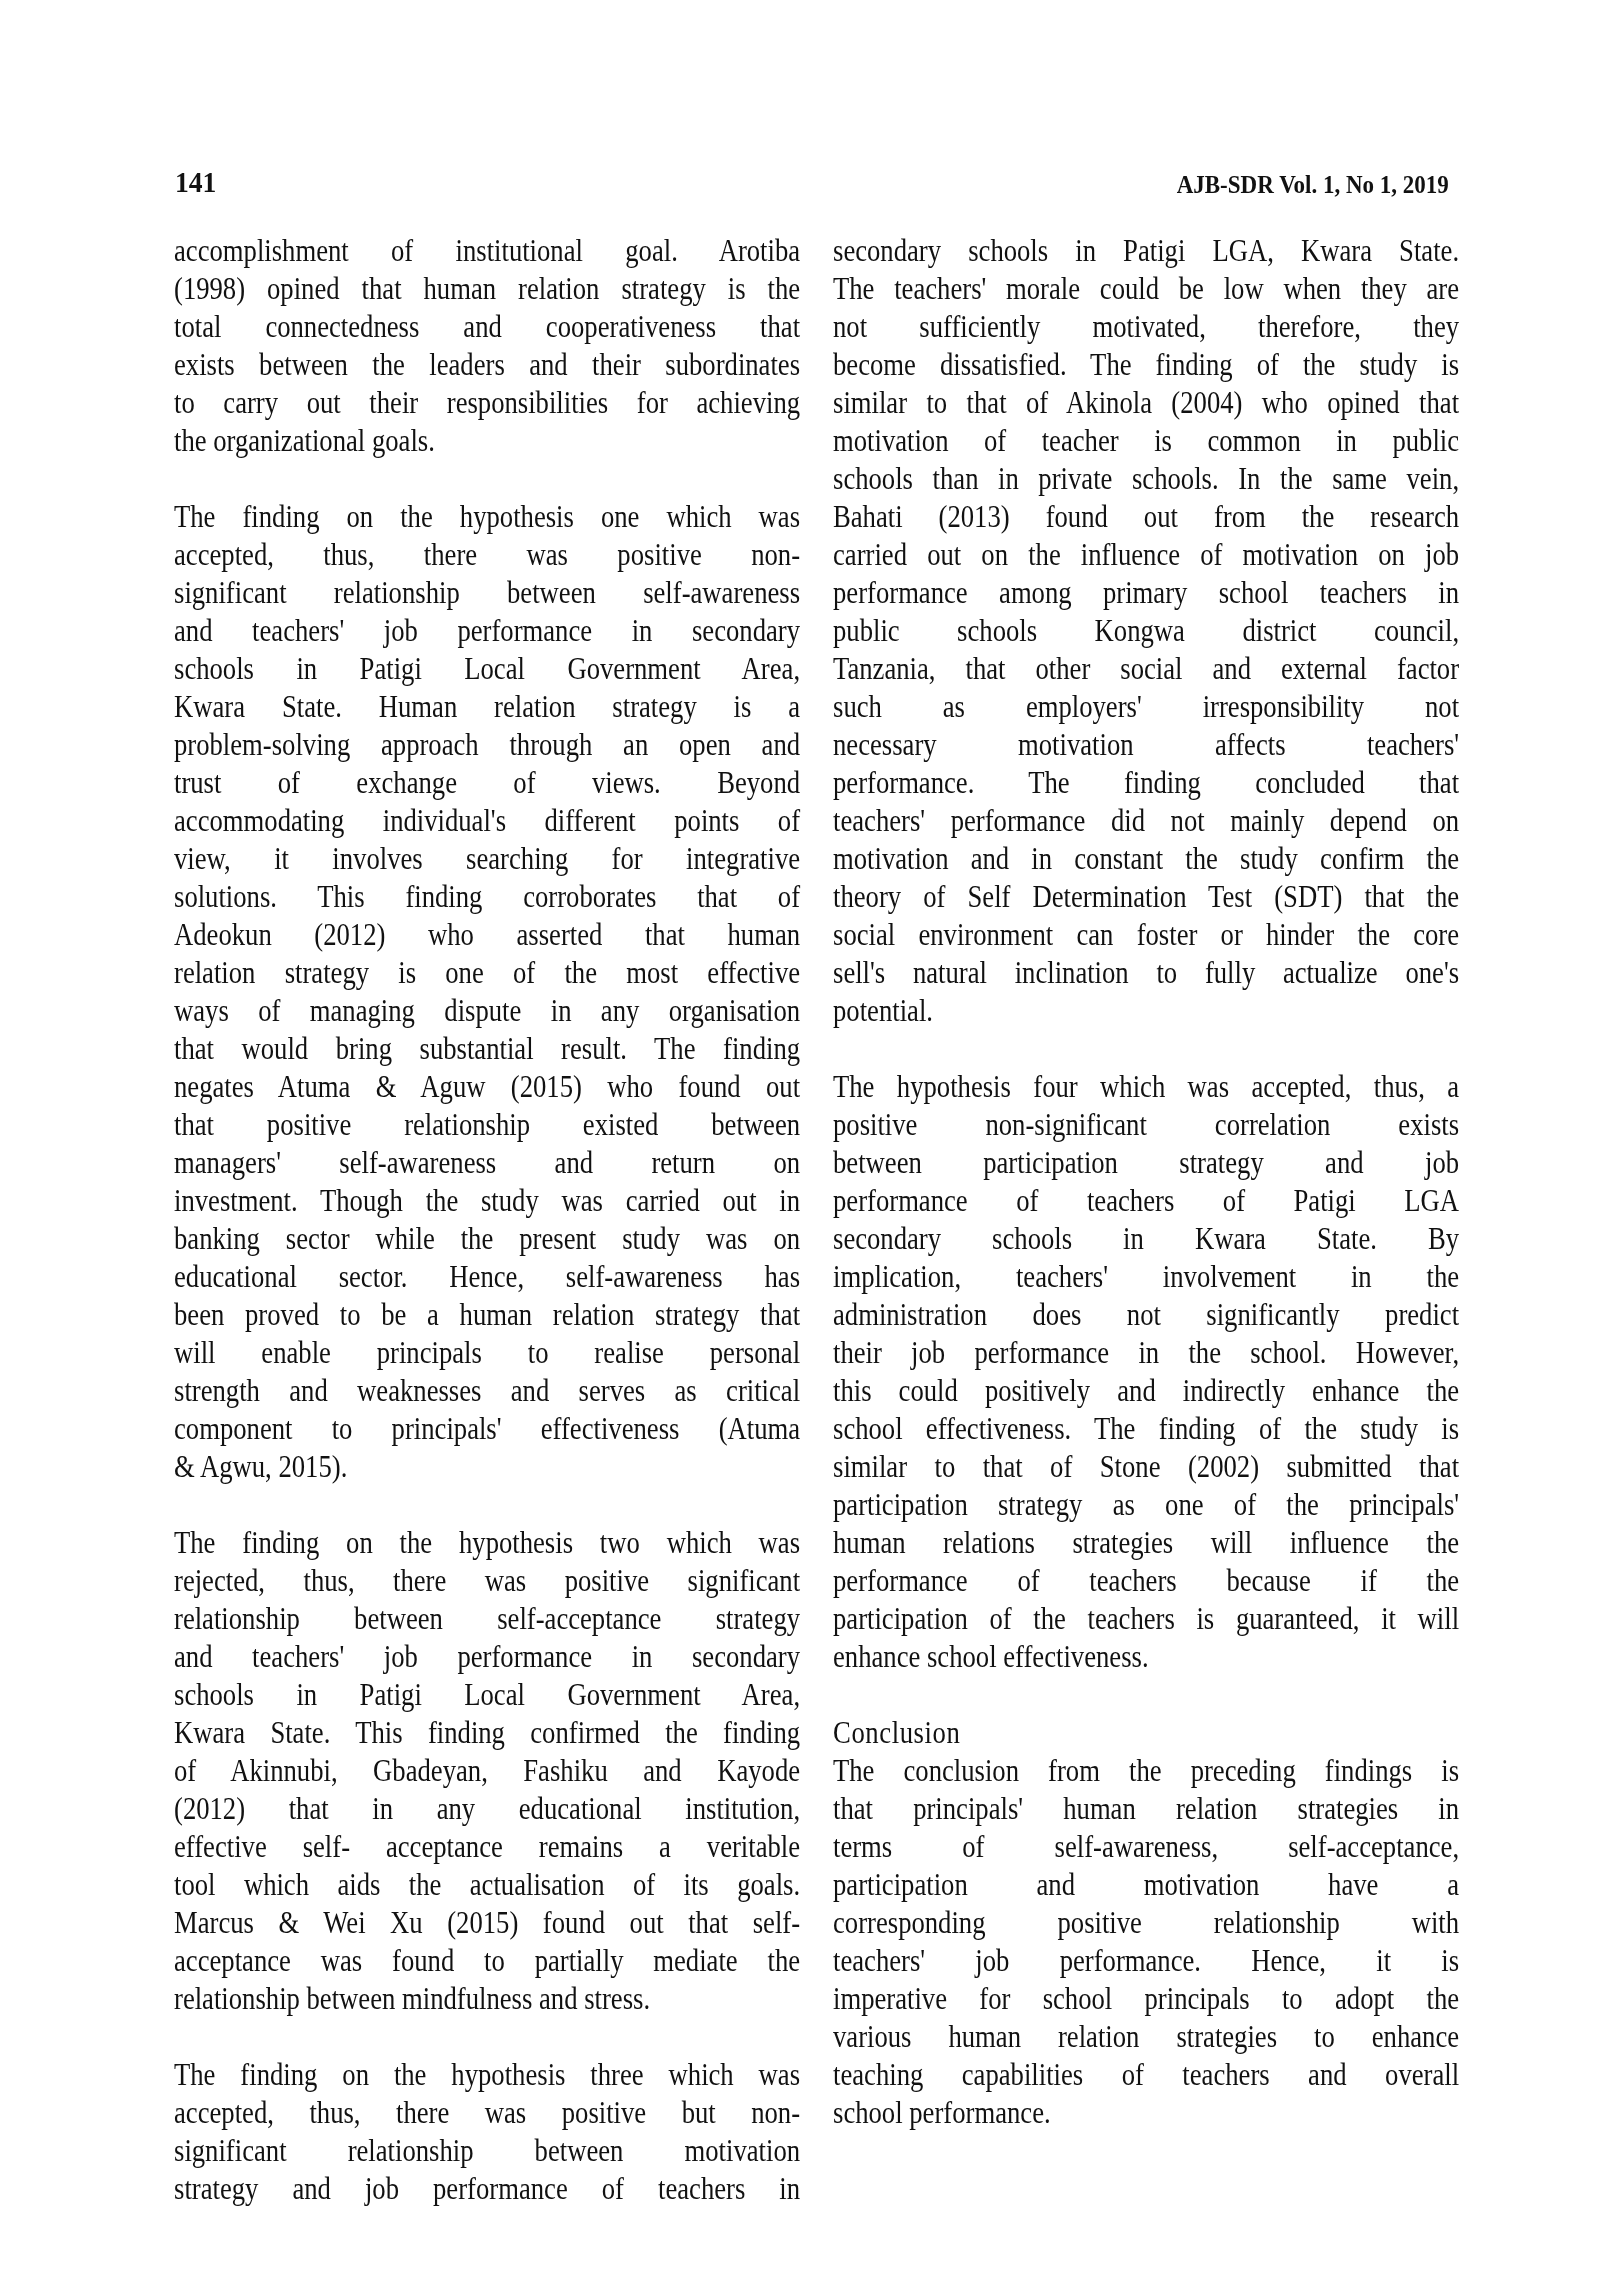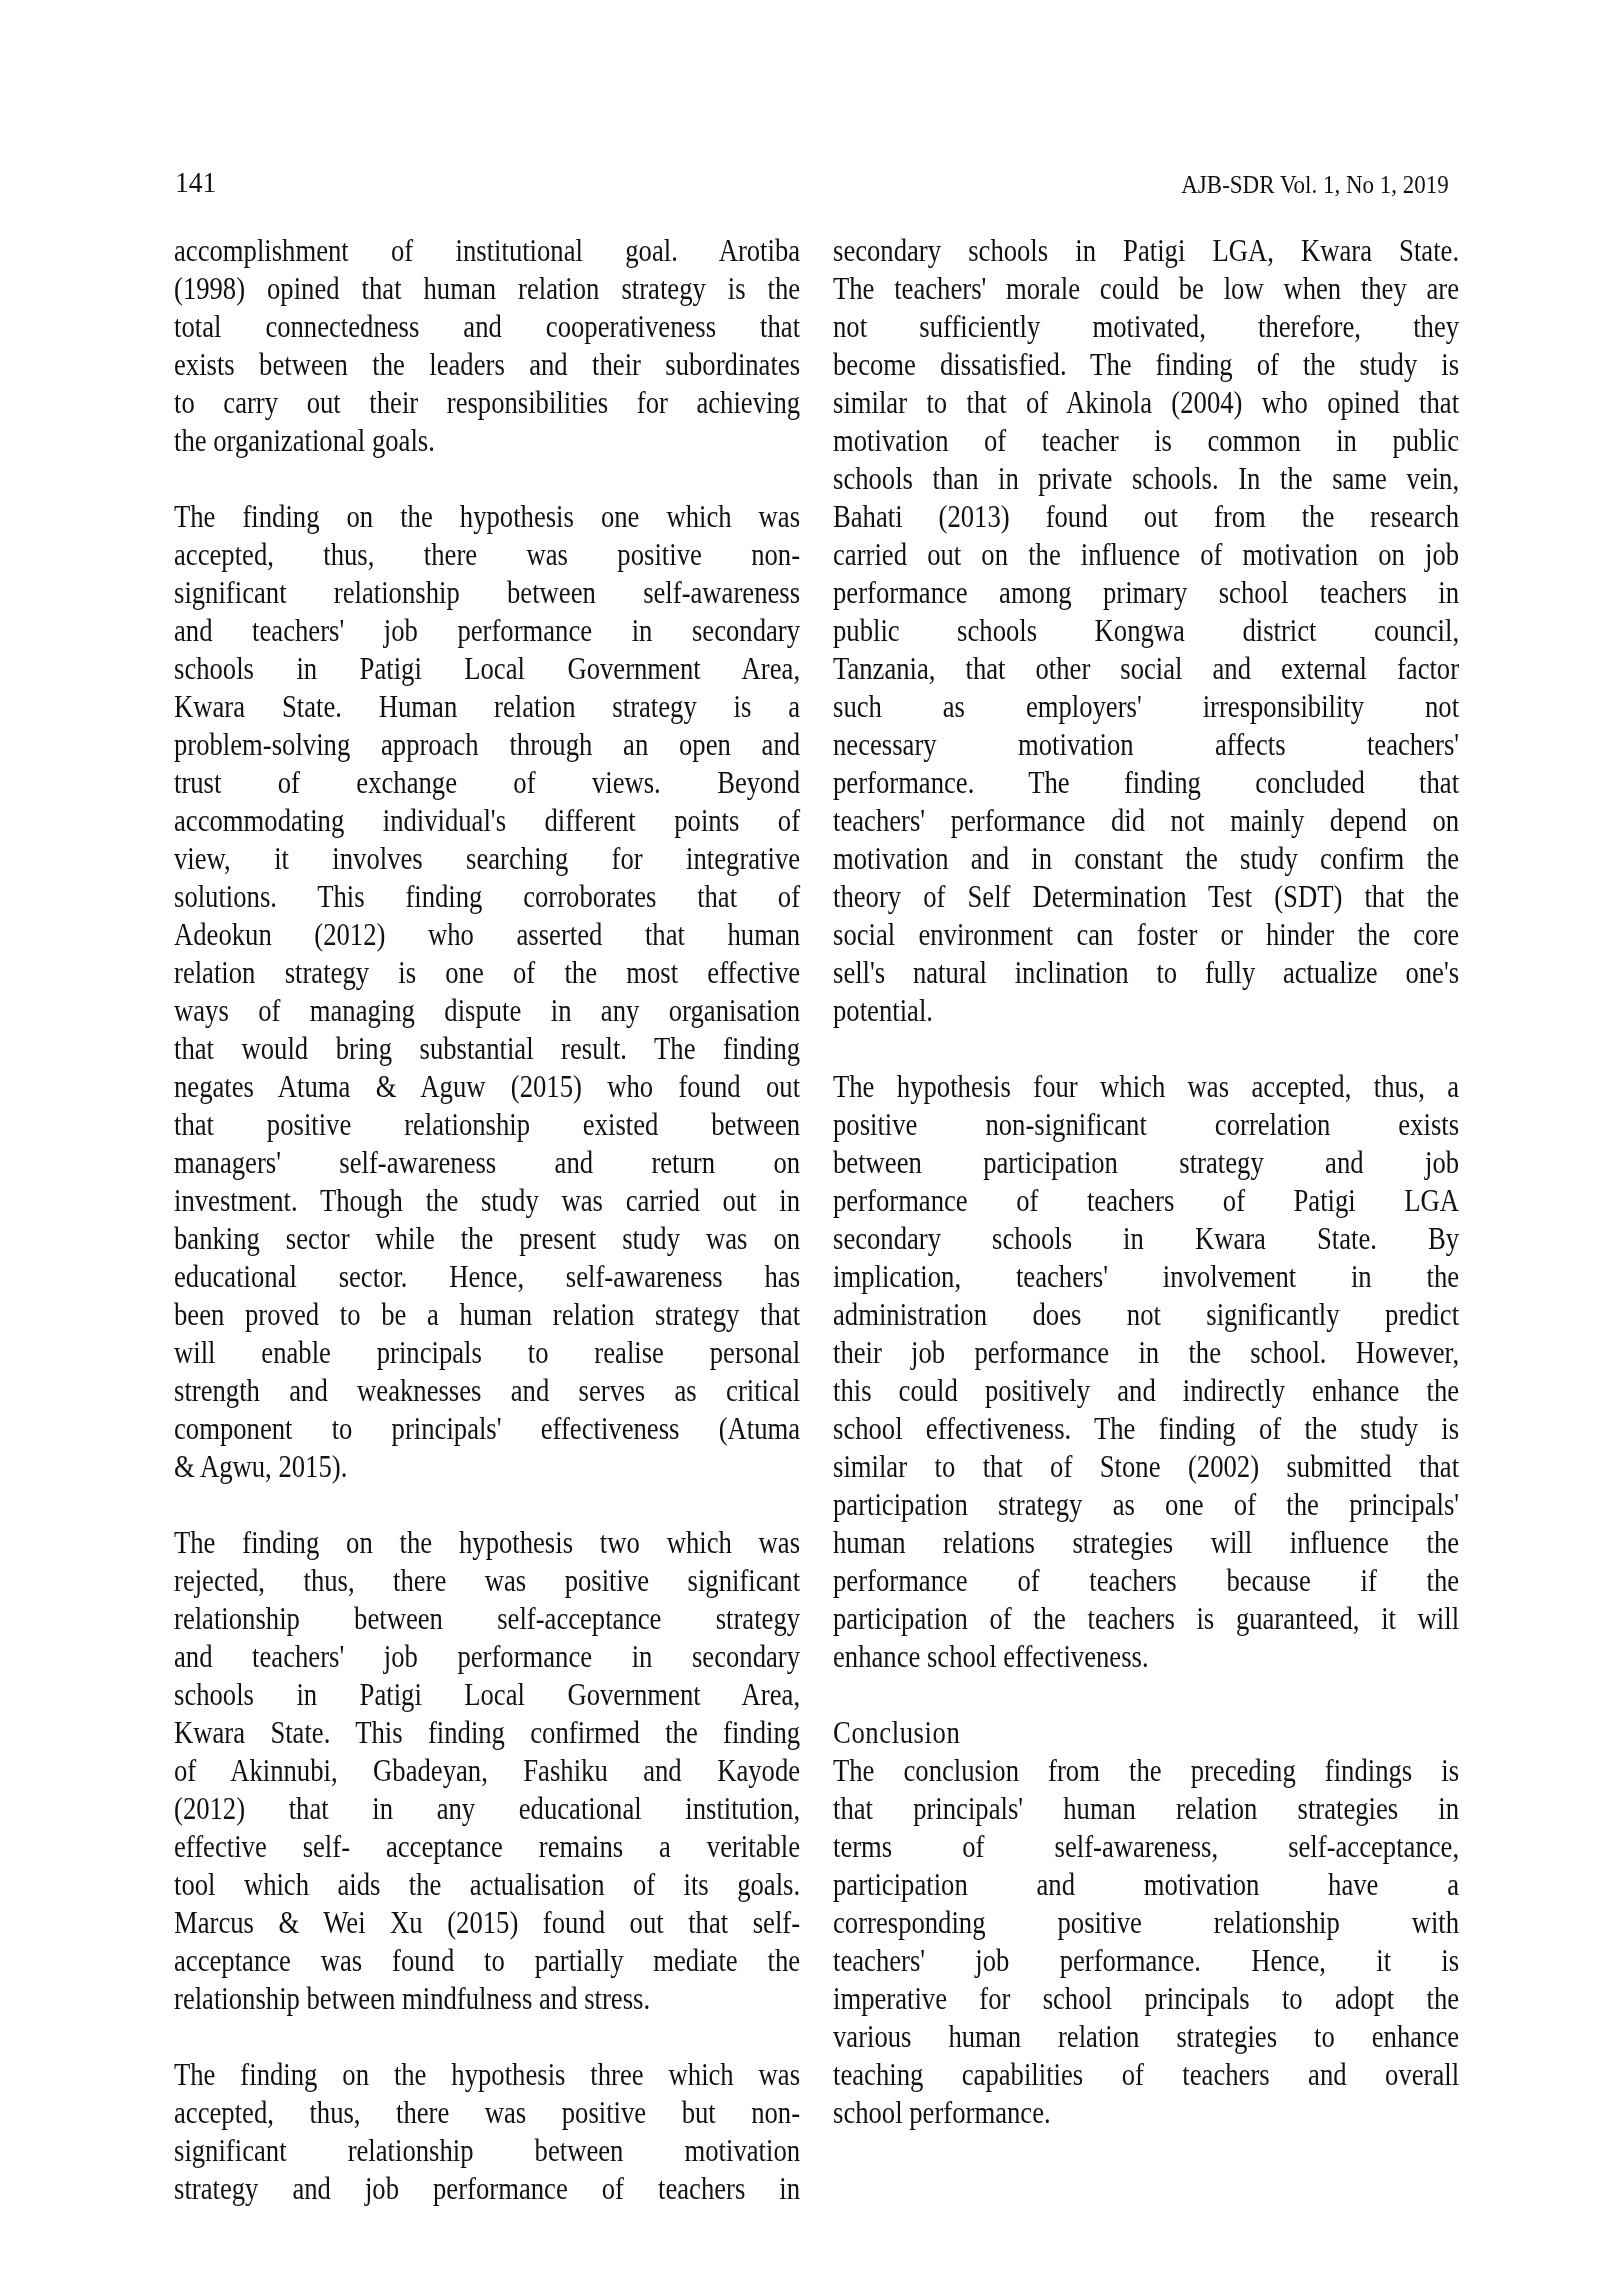--- a/index.html
+++ b/index.html
@@ -1,17 +1,17 @@
 <!DOCTYPE html>
 <html style="font-size:10.5px"><head>
 <meta charset="utf-8">
 <style>
   html, body { margin: 0; padding: 0; background: #ffffff; }
   body { width: 1623px; height: 2295px; position: relative; overflow: hidden; color: #111111; }
-  .page-header { position: absolute; left: 0; top: 0; width: 1623px; height: 209px; }
+  .page-header { position: absolute; left: 0; top: 0; width: 1623px; height: 209px; font-weight: bold; }
   .page-number {
     position: absolute; left: 175px; top: 162px;
     font-family: "Liberation Serif", serif; font-size: 30px; line-height: 39px;
     transform: scaleX(0.92); transform-origin: left top;
   }
   .journal-ref {
     position: absolute; right: 174px; top: 168px;
     font-family: "Liberation Serif", serif; font-size: 25px; line-height: 33px;
     transform: scaleX(0.92); transform-origin: right top;
     white-space: nowrap;

